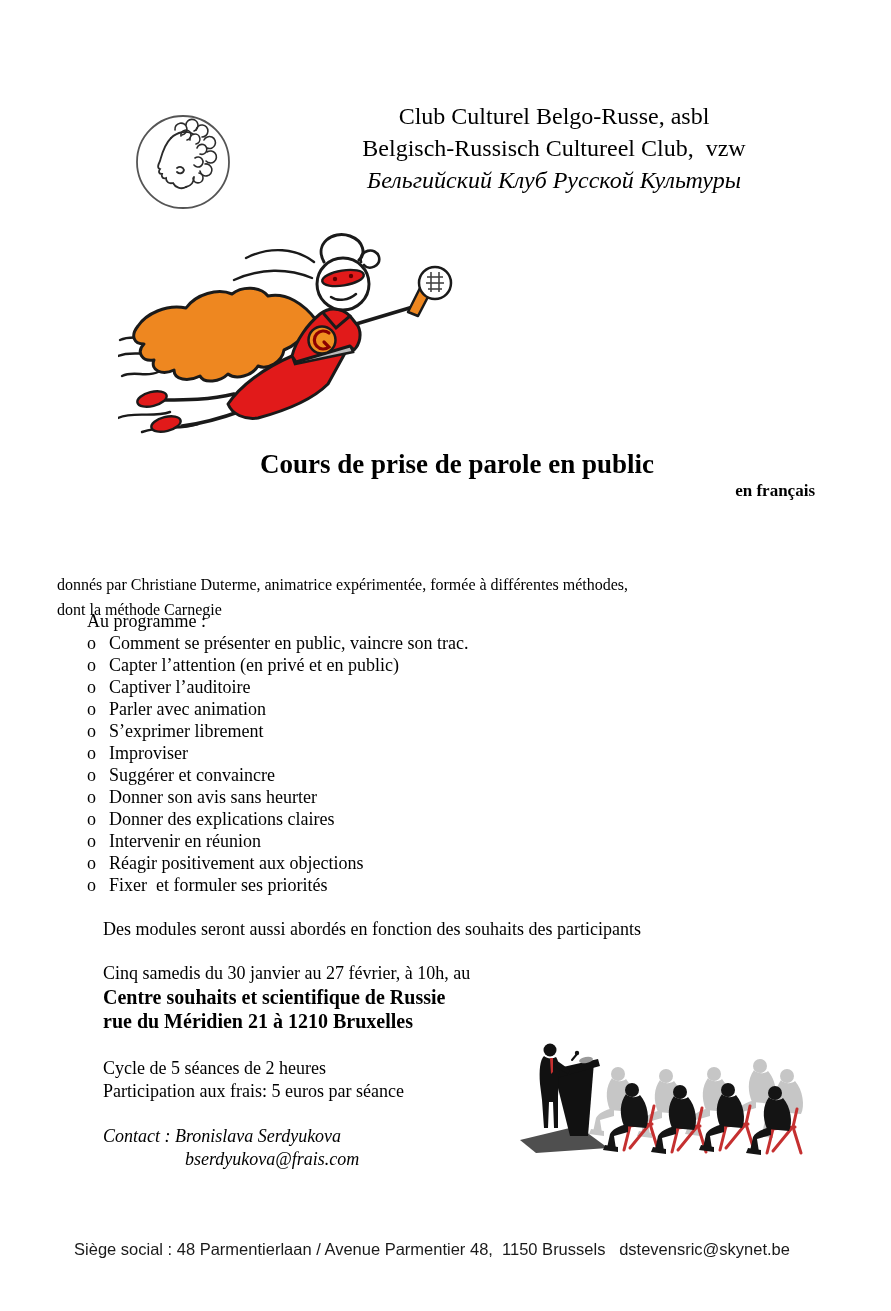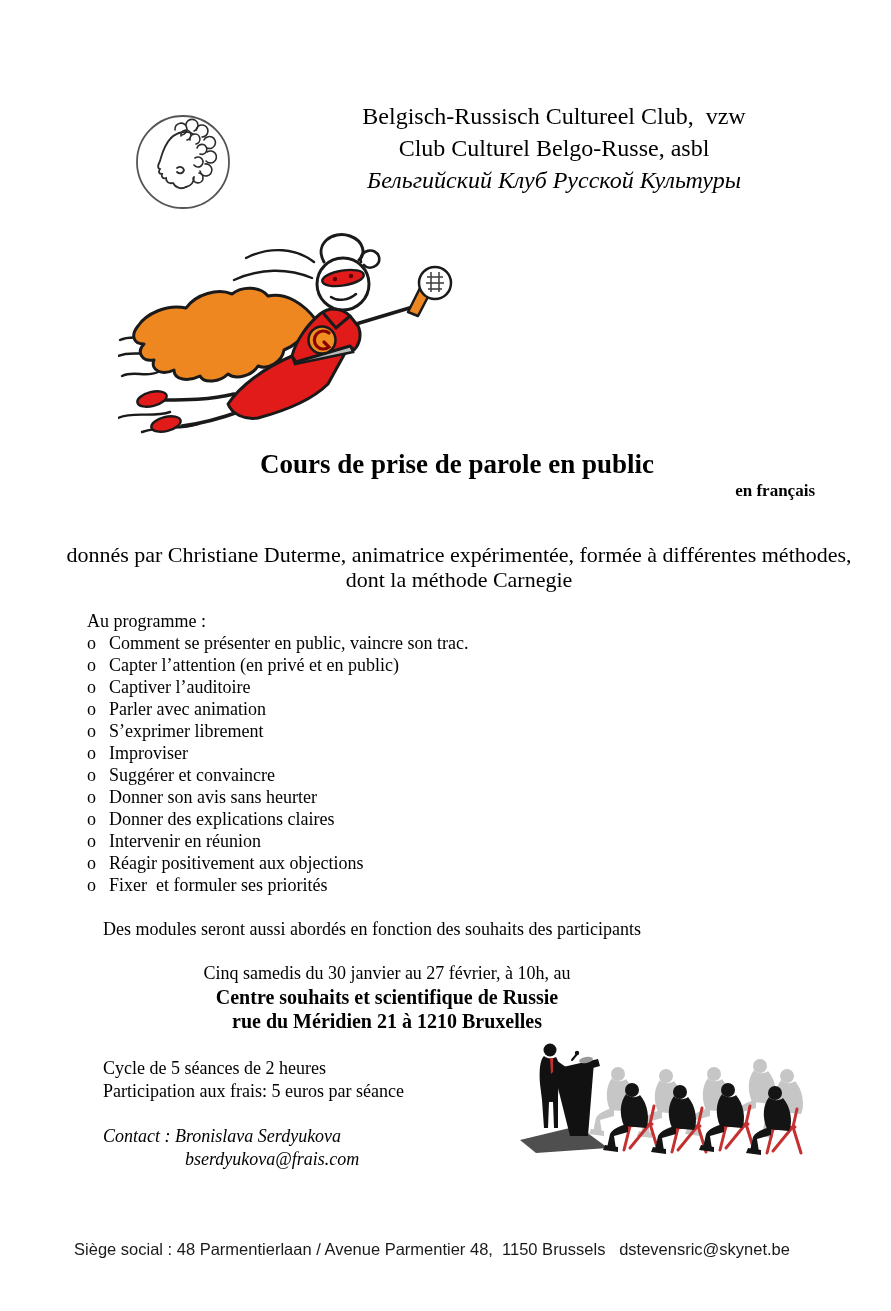--- a/index.html
+++ b/index.html
@@ -16,30 +16,30 @@
                 font-size:24px; line-height:32px; }
   .org-header .ru { font-style:italic; }
 
   .logo { left:133px; top:112px; width:100px; height:100px; }
   .hero { left:118px; top:228px; width:335px; height:212px; }
 
   .title { left:57px; top:449px; width:800px; text-align:center;
            font-size:27px; font-weight:bold; }
   .lang-note { top:481px; right:76px; font-size:17px; font-weight:bold; }
 
-  .intro { left:57px; top:542px; width:804px; text-align:center;
-           font-size:22px; line-height:25px; }
+  .intro { left:57px; top:572px; width:804px; text-align:left;
+           font-size:16px; line-height:25px; }
 
   .programme { left:87px; top:610px; width:560px; font-size:18px; line-height:22px; }
   .programme .li { display:flex; }
   .programme .bullet { width:22px; flex:0 0 22px; }
 
   .modules { left:103px; top:919px; width:700px; font-size:18px; }
 
-  .schedule { left:87px; top:961px; width:600px;text-align:center; }
+  .schedule { left:103px; top:961px; width:600px; }
   .schedule .dates { font-size:18px; line-height:24px; }
   .schedule .venue, .schedule .address { font-size:20px; font-weight:bold; line-height:24px; }
 
   .details { left:103px; top:1057px; width:500px; font-size:18px; line-height:23px; }
 
   .contact { left:103px; top:1125px; width:500px; font-size:18px; line-height:22.5px;font-style:italic; }
   .contact .email { padding-left:82px; }
 
   .audience { left:520px; top:1040px; width:285px; height:115px; }
 
@@ -69,22 +69,22 @@
       <path d="M72,52 a6,6 0 1 1 -5,7"></path>
       <path d="M66,61 a5,5 0 1 1 -6,5"></path>
       <path d="M48,24 a5,5 0 1 1 6,4"></path>
       <path d="M57,28 a5,5 0 1 1 6,4"></path>
       <path d="M64,36 a5,5 0 1 1 3,6"></path>
       <path d="M62,46 a5,5 0 1 1 -1,7"></path>
     </g>
   </svg>
 
   <div class="abs org-header">
+    <div class="t">Club Culturel Belgo-Russe, asbl</div>
     <div class="t">Belgisch-Russisch Cultureel Club,  vzw</div>
-    <div class="t">Club Culturel Belgo-Russe, asbl</div>
     <div class="t ru">Бельгийский Клуб Русской Культуры</div>
   </div>
 
   <svg class="abs hero" viewBox="0 0 335 212">
     <g fill="none" stroke="#1a1a1a" stroke-width="2.4" stroke-linecap="round">
       <path d="M128,30 C152,18 178,20 196,34"></path>
       <path d="M116,52 C142,40 170,40 194,50"></path>
       <path d="M2,112 C14,106 26,113 38,107"></path>
       <path d="M0,128 C14,122 28,129 42,123"></path>
       <path d="M4,148 C16,142 28,150 40,144"></path>

